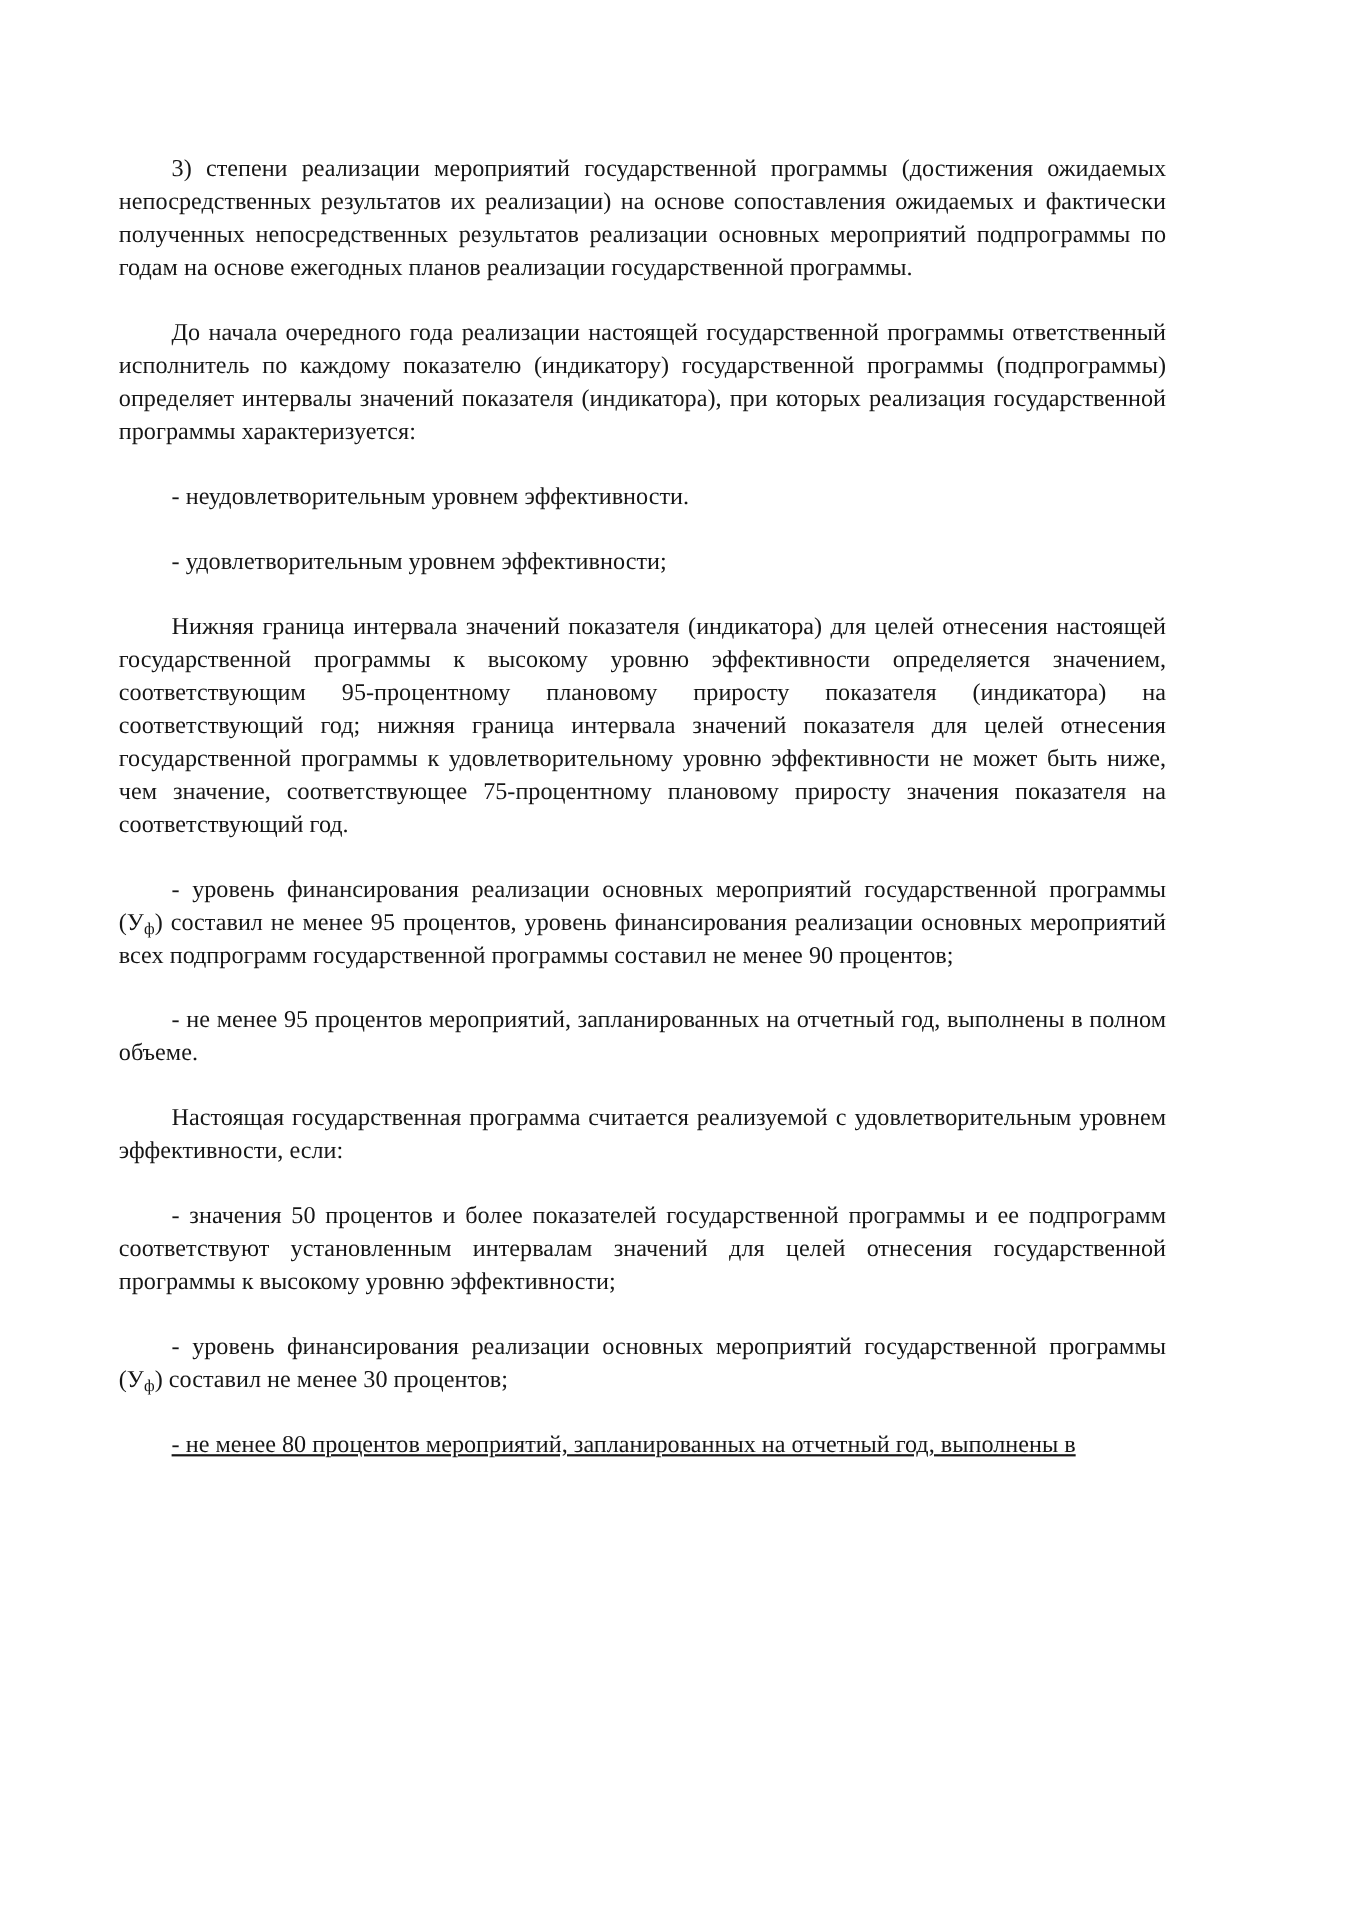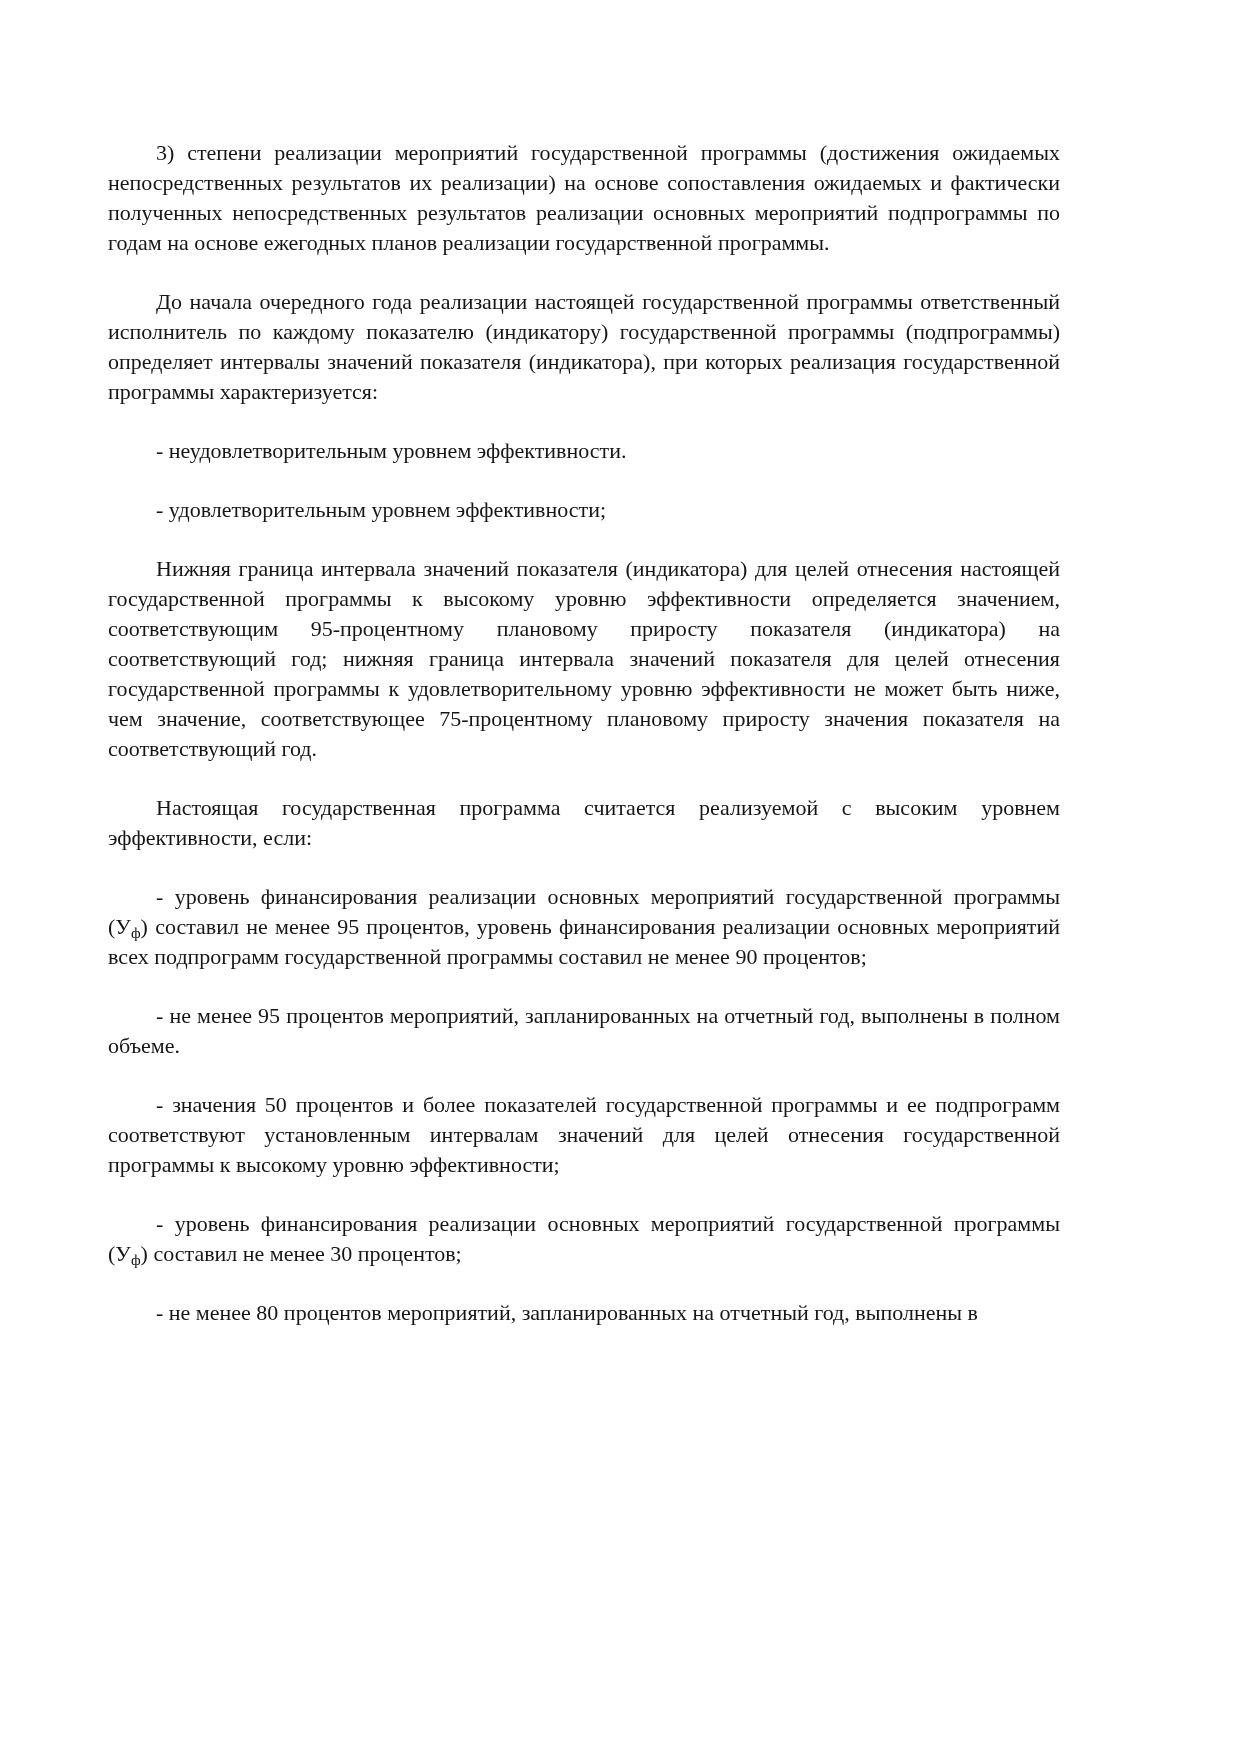--- a/index.html
+++ b/index.html
@@ -19,20 +19,21 @@
     line-height: 30px;
     color: #161616;
   }
   .page p {
     margin: 0 0 29px 0;
     text-align: justify;
     text-indent: 48px;
   }
   .page p:last-child {
     margin-bottom: 0;
+    text-decoration: underline;
   }
   sub {
     font-size: 0.68em;
     line-height: 0;
     vertical-align: -0.25em;
   }
 </style>
 </head>
 <body>
 
@@ -43,27 +44,27 @@
   <p>До начала очередного года реализации настоящей государственной программы ответственный исполнитель по каждому показателю (индикатору) государственной программы (подпрограммы) определяет интервалы значений показателя (индикатора), при которых реализация государственной программы характеризуется:</p>
 
 
   <p>- неудовлетворительным уровнем эффективности.</p>
 
   <p>- удовлетворительным уровнем эффективности;</p>
 
   <p>Нижняя граница интервала значений показателя (индикатора) для целей отнесения настоящей государственной программы к высокому уровню эффективности определяется значением, соответствующим 95-процентному плановому приросту показателя (индикатора) на соответствующий год; нижняя граница интервала значений показателя для целей отнесения государственной программы к удовлетворительному уровню эффективности не может быть ниже, чем значение, соответствующее 75-процентному плановому приросту значения показателя на соответствующий год.</p>
 
 
-  <p>Настоящая государственная программа считается реализуемой с высоким уровнем эффективности, если:</p>
 
 
   <p><span>- уровень финансирования реализации основных мероприятий государственной программы (У</span><sub>ф</sub><span>) составил не менее 95 процентов, уровень финансирования реализации основных мероприятий всех подпрограмм государственной программы составил не менее 90 процентов;</span></p>
 
   <p>- не менее 95 процентов мероприятий, запланированных на отчетный год, выполнены в полном объеме.</p>
 
+  <p>Настоящая государственная программа считается реализуемой с удовлетворительным уровнем эффективности, если:</p>
 
   <p>- значения 50 процентов и более показателей государственной программы и ее подпрограмм соответствуют установленным интервалам значений для целей отнесения государственной программы к высокому уровню эффективности;</p>
 
   <p><span>- уровень финансирования реализации основных мероприятий государственной программы (У</span><sub>ф</sub><span>) составил не менее 30 процентов;</span></p>
 
   <p>- не менее 80 процентов мероприятий, запланированных на отчетный год, выполнены в</p>
 
 </div>
 
 </body></html>

